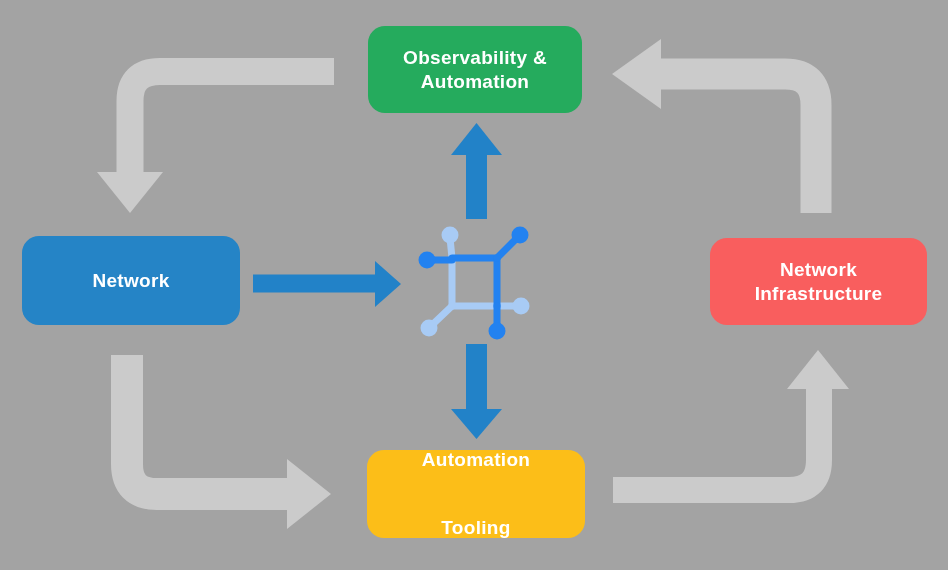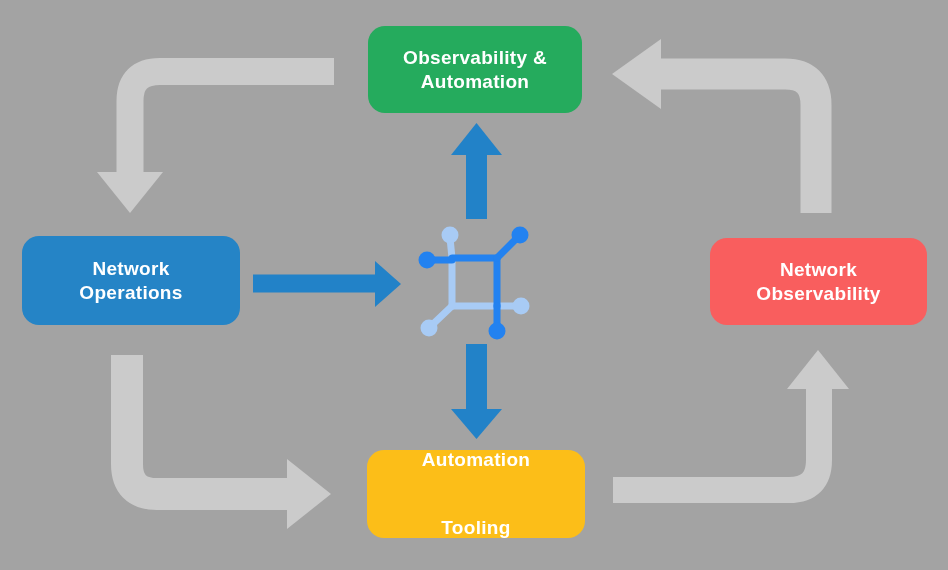--- a/index.html
+++ b/index.html
@@ -115,26 +115,25 @@
     </g>
   </svg>
 
   <div class="node node-observability" style="background-color: rgb(37, 171, 93);">
     <div>Observability &amp;</div>
     <div>Automation</div>
   </div>
 
   <div class="node node-operations" style="background-color: rgb(37, 132, 198);">
     <div>Network</div>
-    <div>Operations</div>
   </div>
 
   <div class="node node-infrastructure" style="background-color: rgb(249, 94, 94);">
     <div>Network</div>
-    <div>Observability</div>
+    <div>Infrastructure</div>
   </div>
 
   <div class="node node-automation" style="background-color: rgb(252, 190, 24); gap: 44px;">
     <div>Automation</div>
     <div>Tooling</div>
   </div>
 
 </div>
 
 </body></html>

